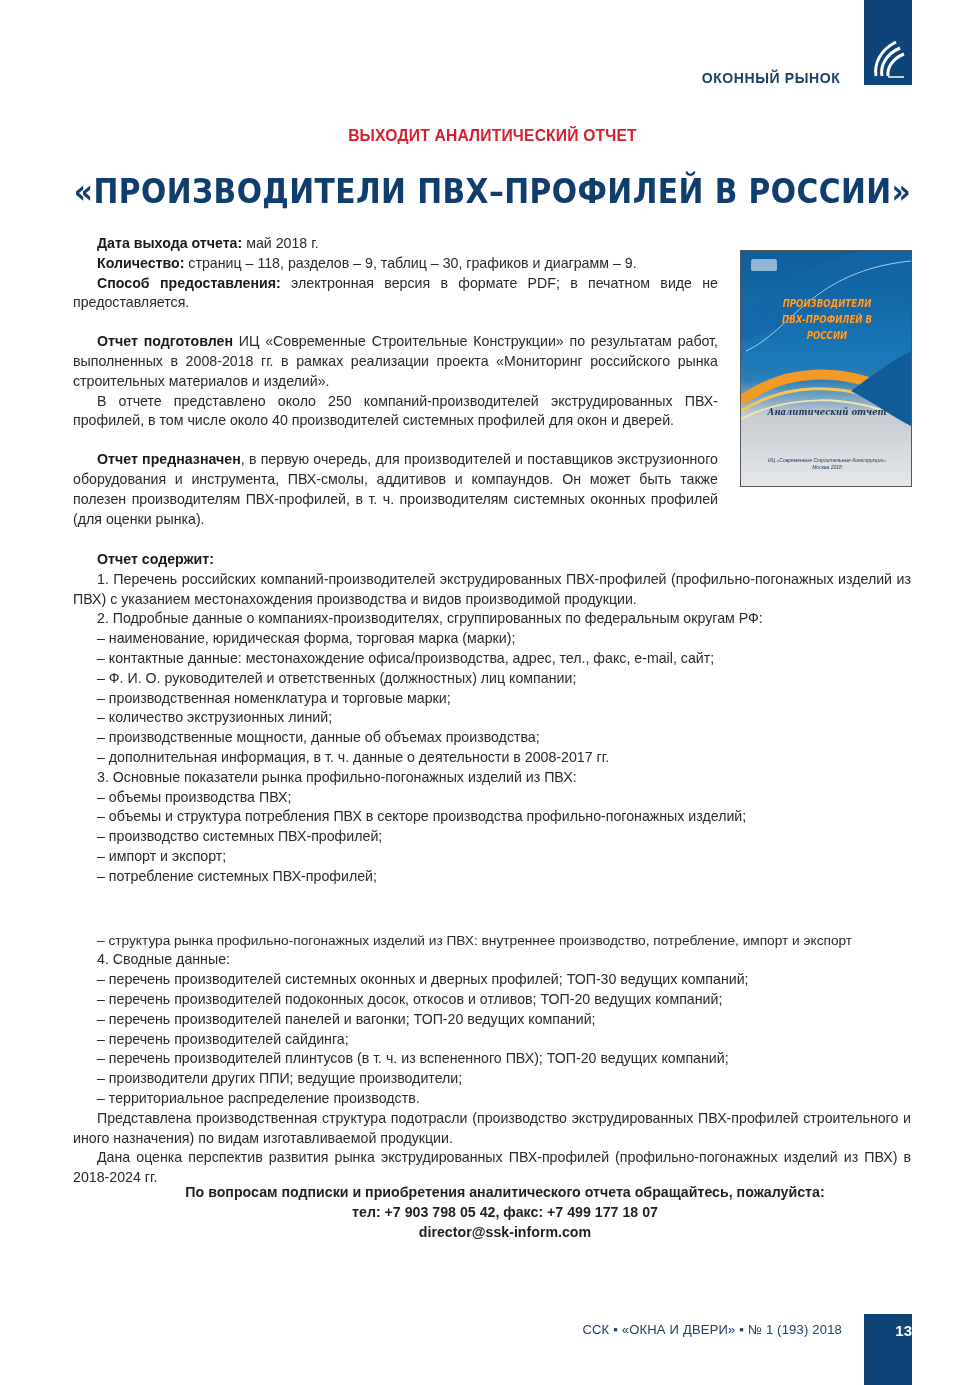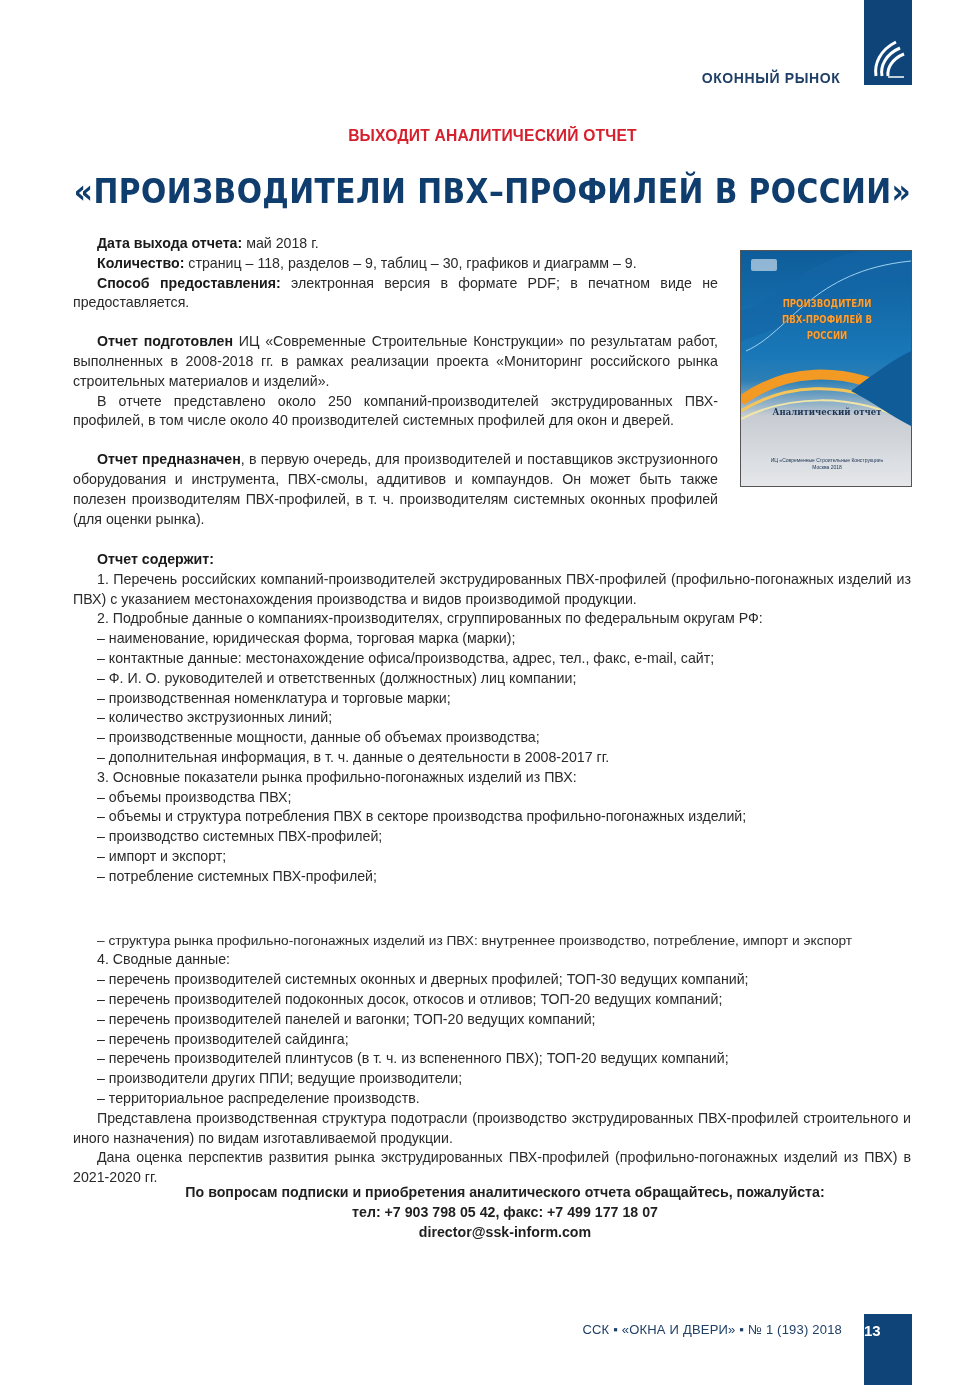--- a/index.html
+++ b/index.html
@@ -36,20 +36,21 @@
     .li { margin: 0; text-indent: 24px; }
     .b { font-weight: bold; color: #1a1a1a; }
     .block-top {
       position: absolute; left: 73px; top: 234px; width: 645px;
     }
     .gap { height: 19px; }
     .cover {
       position: absolute; left: 740px; top: 250px; width: 170px; height: 235px;
       border: 1px solid #555; overflow: hidden;
       background: linear-gradient(180deg, #0e5d9a 0%, #1a78b8 45%, #2c7fb5 55%, #c7ccd2 70%, #e5e7ea 100%);
+      font-style: italic;
     }
     .cover svg { position: absolute; left: 0; top: 0; }
     .cover-title {
       position: absolute; left: 8px; top: 45px; width: 156px; text-align: center;
       color: #f7a23a; font-weight: bold; font-size: 11px; line-height: 16px;
       font-family: "DejaVu Sans", sans-serif; transform: scaleX(0.78);
       text-shadow: 0 0 1px #7a3c00;
     }
     .cover-sub {
       position: absolute; left: 6px; top: 155px; width: 160px; text-align: center;
@@ -73,21 +74,21 @@
     }
     .footer-text {
       position: absolute; left: 560px; top: 1322px; width: 282px; text-align: right;
       font-size: 13px; color: #1f3f66; letter-spacing: 0.2px;
     }
     .page-tab {
       position: absolute; left: 864px; top: 1314px; width: 48px; height: 71px;
       background: #0e4478;
     }
     .page-num {
-      position: absolute; left: 0; top: 8px; width: 48px; text-align: left;
+      position: absolute; left: 0; top: 8px; width: 48px; text-align: right;
       color: #fff; font-weight: bold; font-size: 15px;
     }
   </style>
 </head>
 <body>
 
 <div class="top-tab">
   <svg width="36" height="44" viewBox="0 0 36 44">
     <path d="M6 40 C4 28 10 14 26 6" stroke="#fff" stroke-width="3" fill="none"></path>
     <path d="M12 40 C10 30 16 18 30 12" stroke="#fff" stroke-width="3" fill="none"></path>
@@ -152,21 +153,21 @@
   <p class="li" style="text-indent:24px;font-size:13.7px;margin-top:44px;">– структура рынка профильно-погонажных изделий из ПВХ: внутреннее производство, потребление, импорт и экспорт</p>
   <p class="li">4. Сводные данные:</p>
   <p class="li">– перечень производителей системных оконных и дверных профилей; ТОП-30 ведущих компаний;</p>
   <p class="li">– перечень производителей подоконных досок, откосов и отливов; ТОП-20 ведущих компаний;</p>
   <p class="li">– перечень производителей панелей и вагонки; ТОП-20 ведущих компаний;</p>
   <p class="li">– перечень производителей сайдинга;</p>
   <p class="li">– перечень производителей плинтусов (в т. ч. из вспененного ПВХ); ТОП-20 ведущих компаний;</p>
   <p class="li">– производители других ППИ; ведущие производители;</p>
   <p class="li">– территориальное распределение производств.</p>
   <p class="p">Представлена производственная структура подотрасли (производство экструдированных ПВХ-профилей строительного и иного назначения) по видам изготавливаемой продукции.</p>
-  <p class="p">Дана оценка перспектив развития рынка экструдированных ПВХ-профилей (профильно-погонажных изделий из ПВХ) в 2021-2020 гг.</p>
+  <p class="p">Дана оценка перспектив развития рынка экструдированных ПВХ-профилей (профильно-погонажных изделий из ПВХ) в 2018-2024 гг.</p>
 </div>
 
 <div class="contact">
   <div>По вопросам подписки и приобретения аналитического отчета обращайтесь, пожалуйста:</div>
   <div>тел: +7 903 798 05 42, факс: +7 499 177 18 07</div>
   <div>director@ssk-inform.com</div>
 </div>
 
 <div class="footer-text">ССК ▪ «ОКНА И ДВЕРИ» ▪ № 1 (193) 2018</div>
 <div class="page-tab">

